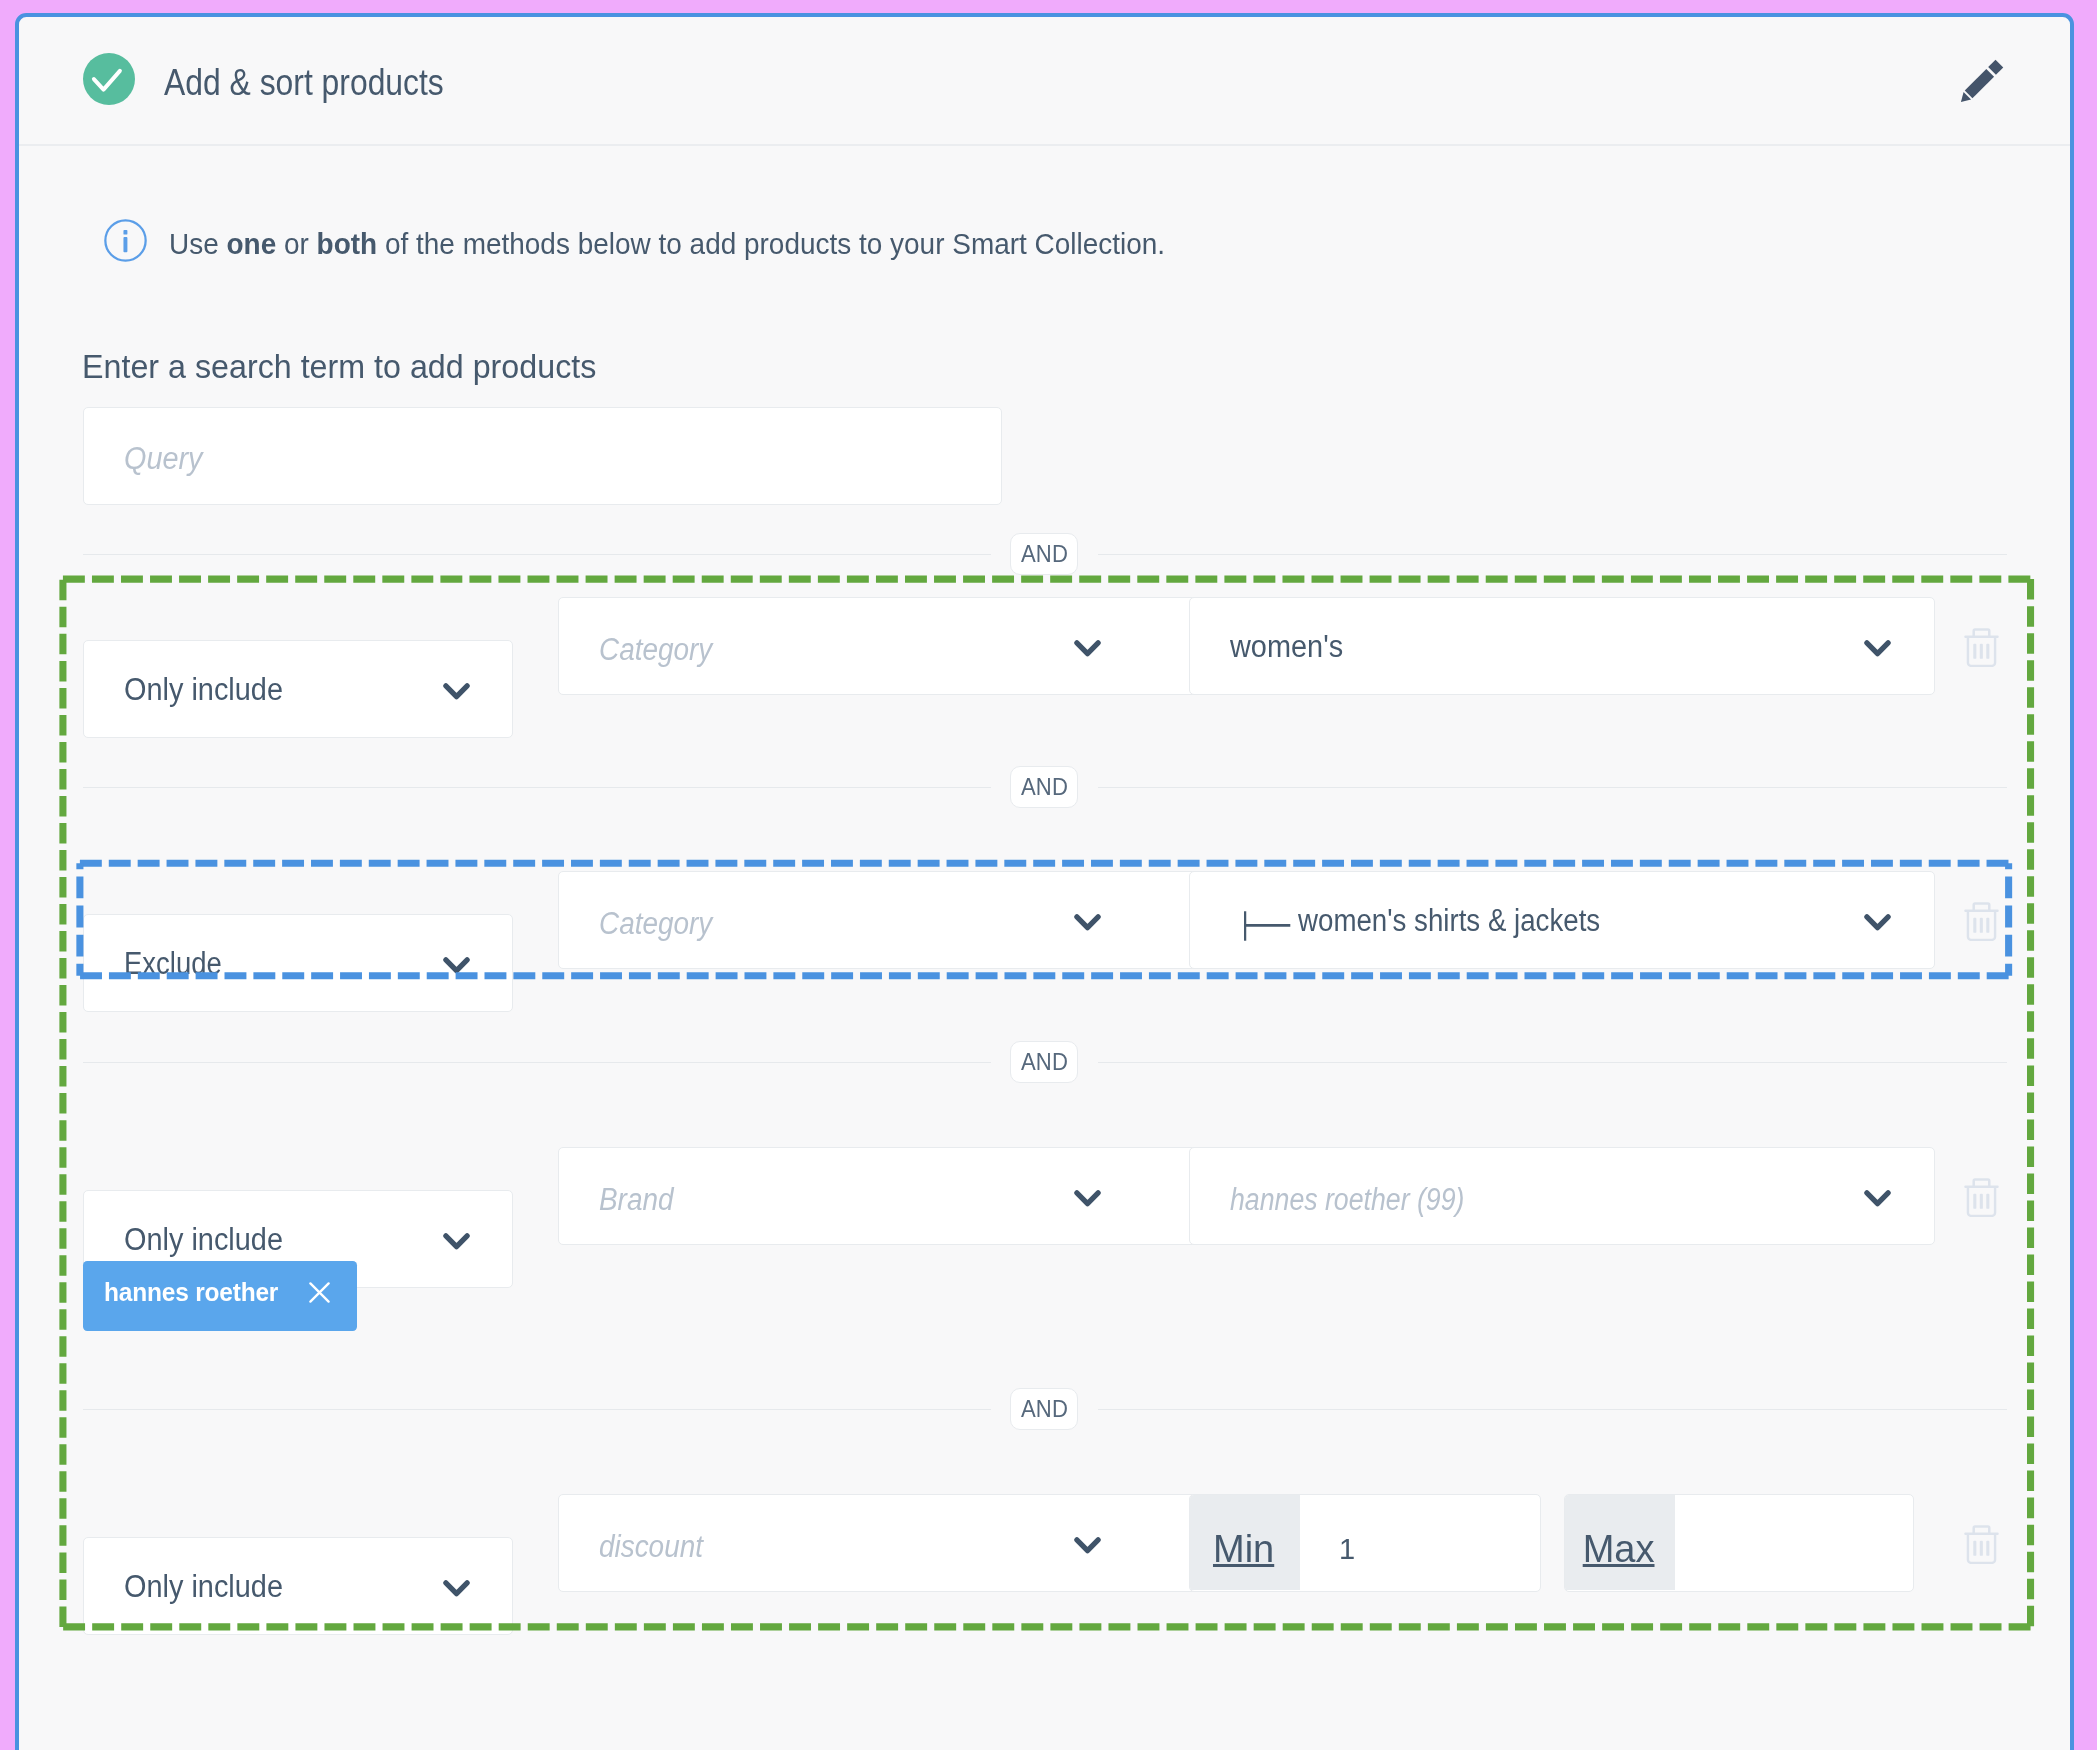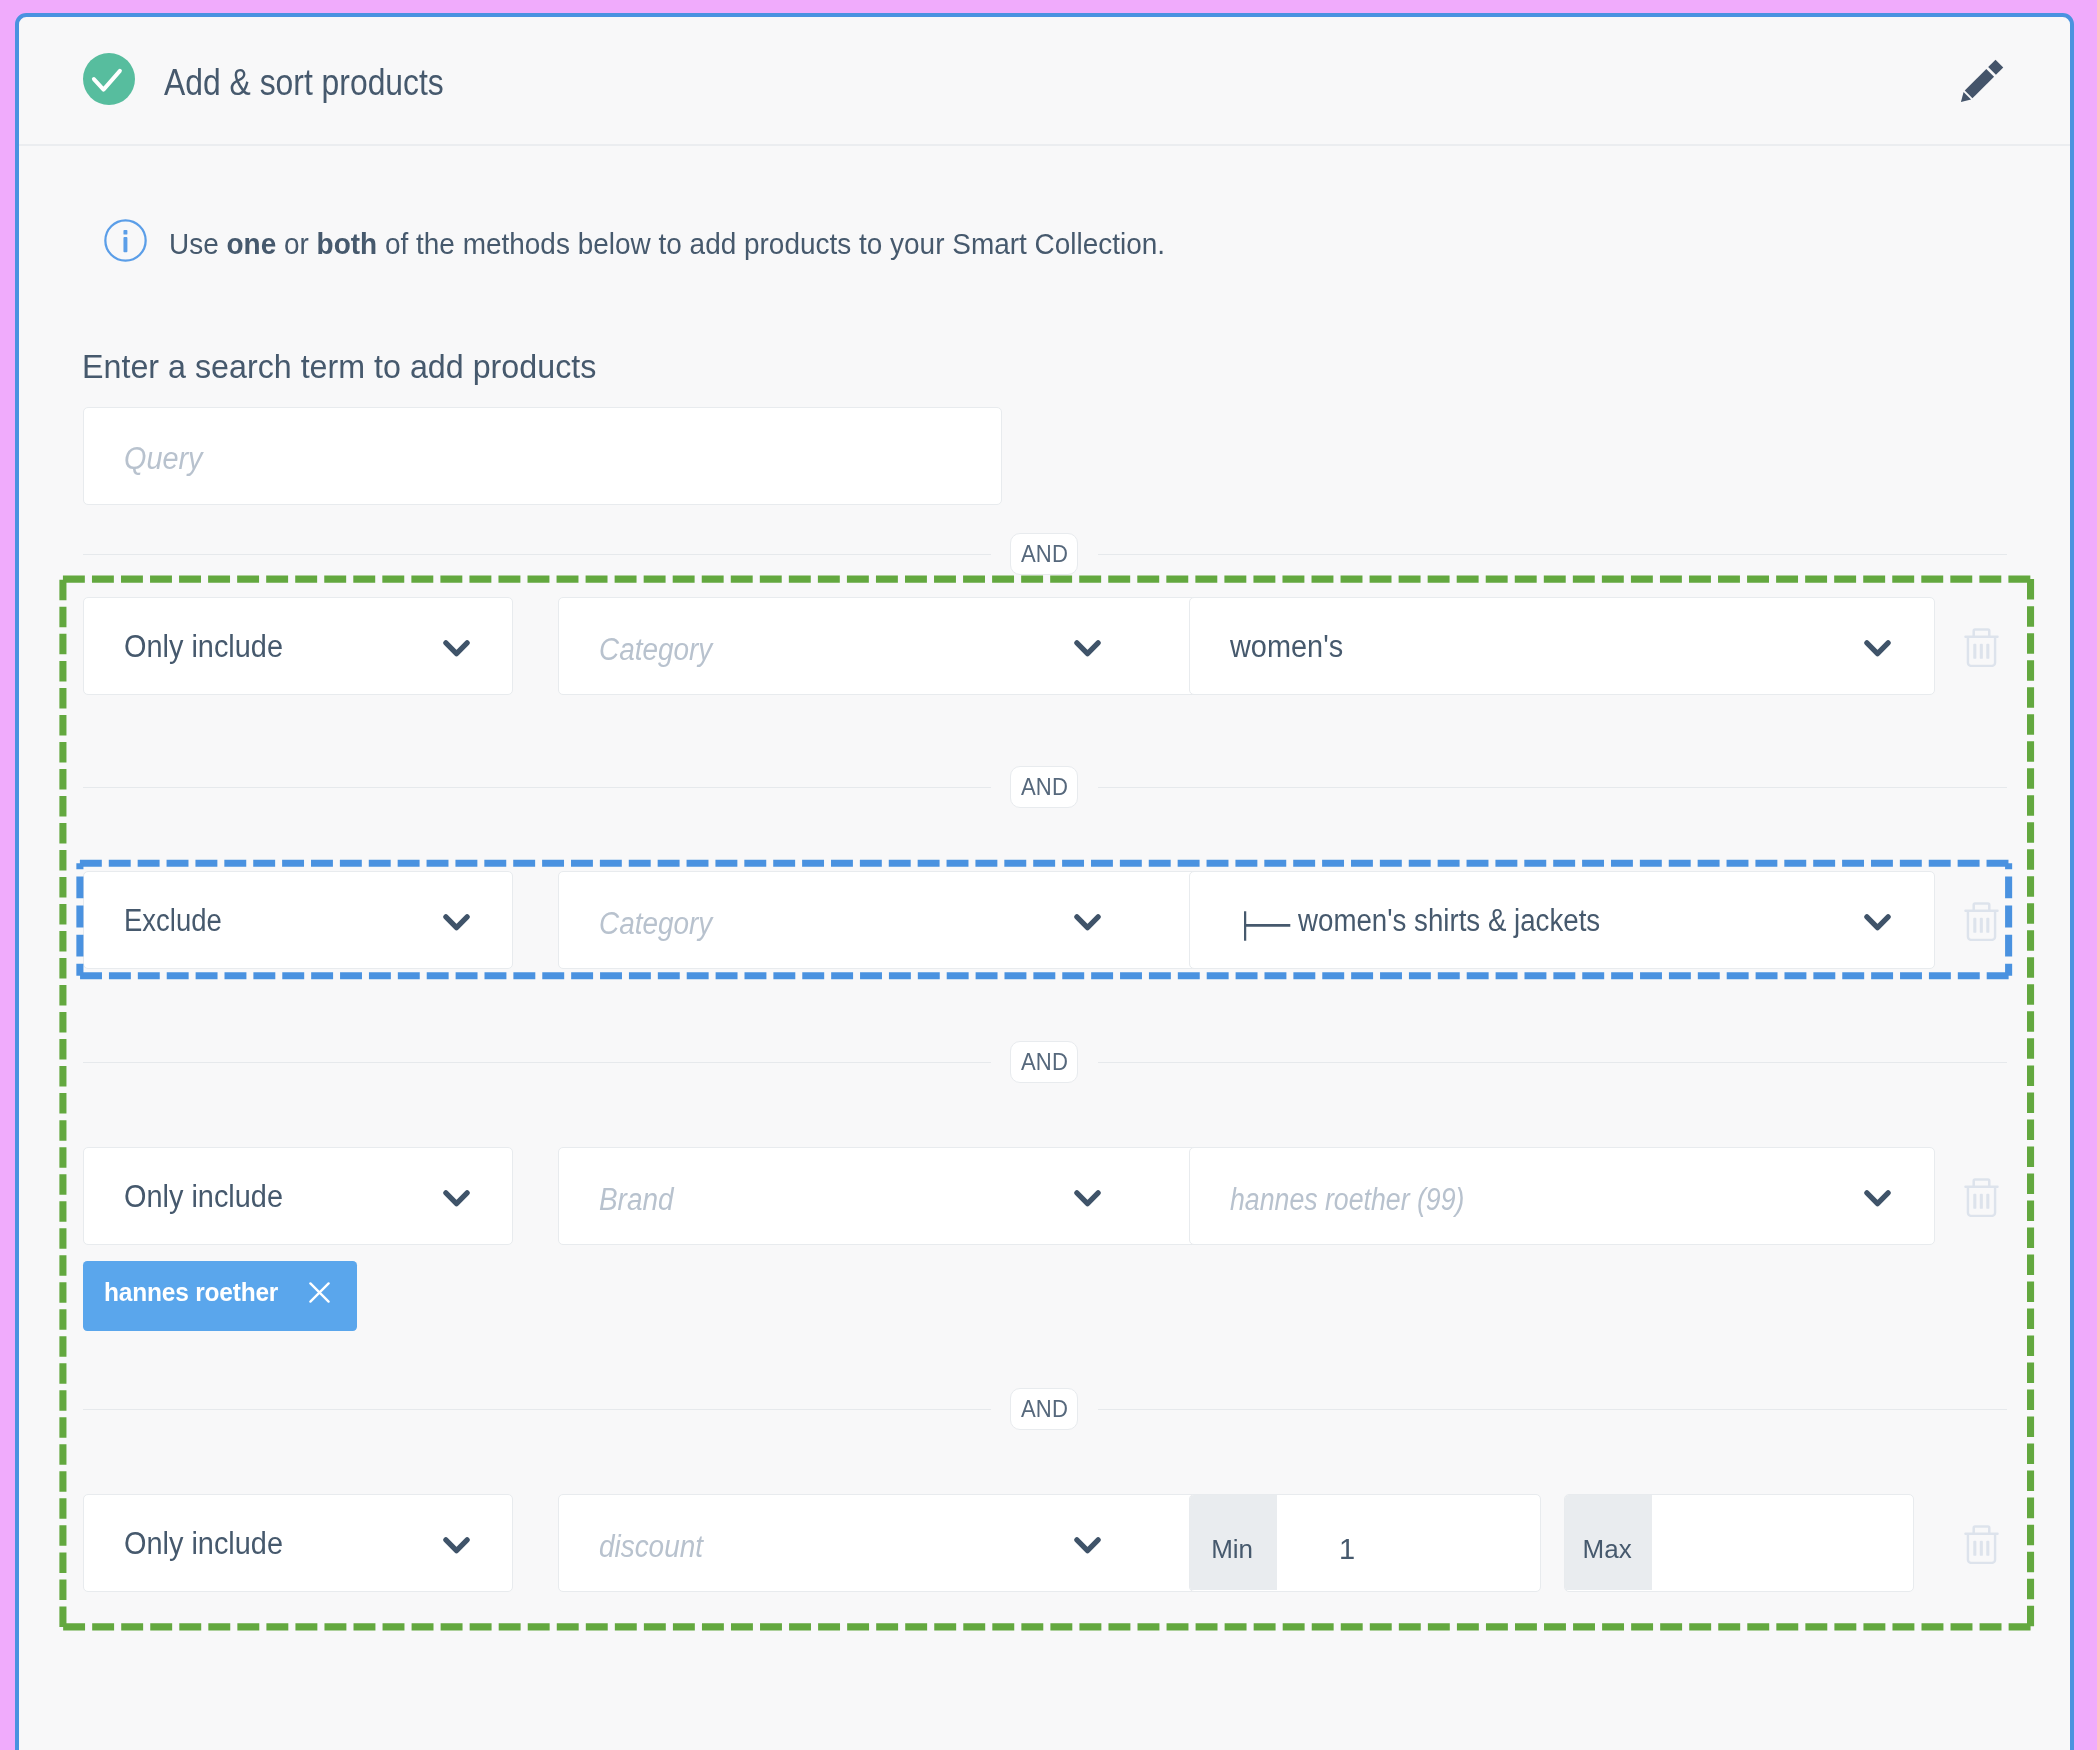--- a/index.html
+++ b/index.html
@@ -69,32 +69,32 @@
   }
   .sel .txt{
     position:absolute;left:40px;top:0;height:95px;line-height:97px;
     font-size:31px;color:#46596d;white-space:nowrap;
     transform:scaleX(0.932);transform-origin:left center;
   }
   .sel .txt.ph{font-style:italic;color:#b8c2ce;line-height:103px;transform:scaleX(0.90);}
   .chev{position:absolute;width:27px;height:17px;line-height:0;font-size:0;}
   .trash{position:absolute;width:35px;height:40px;line-height:0;font-size:0;}
 
-  .cA{left:83px;width:430px;}
+  .cA{left:83px;width:430px;margin-top:43px;}
   .cB{left:558px;width:678px;}
   .cC{left:1189px;width:746px;padding-left:31px;}
 
   
   .grp{
     position:absolute;height:98px;border:1.4px solid #e8ebee;border-radius:5px;
     box-sizing:border-box;background:#ffffff;overflow:hidden;
   }
   .grp .lbl{
-    position:absolute;left:0;top:0;width:87px;height:95px;line-height:108px;
-    background:#e9ecef;font-size:26px;color:#46596d;text-align:center;text-indent:-2.8px;
+    position:absolute;left:0;top:0;width:110px;height:95px;line-height:108px;
+    background:#e9ecef;font-size:38px;color:#46596d;text-align:center;text-indent:-2.8px;text-decoration:underline;
   }
   .grp .val{
     position:absolute;left:149px;top:0;height:95px;line-height:108px;
     font-size:29px;color:#46596d;
   }
 
   
   .chip{
     position:absolute;left:83px;height:70px;border-radius:4.2px;background:#5aa6ec;
     color:#ffffff;font-size:25.5px;font-weight:bold;letter-spacing:-0.2px;line-height:62px;

